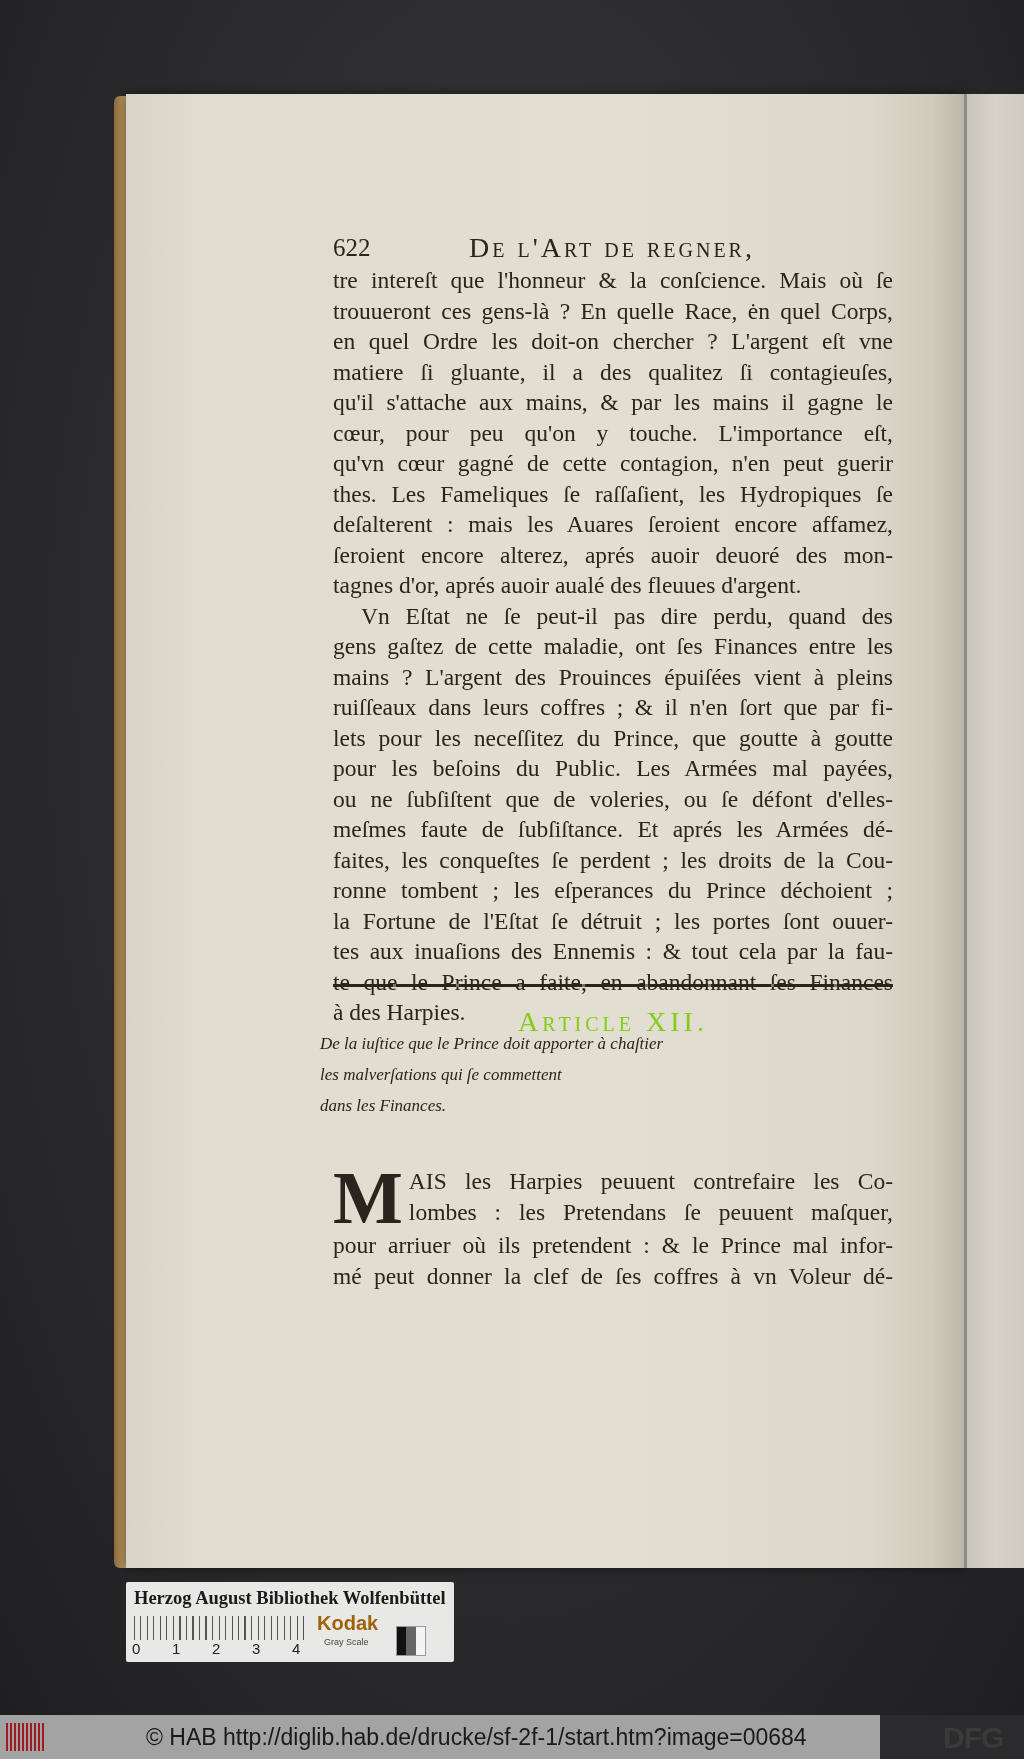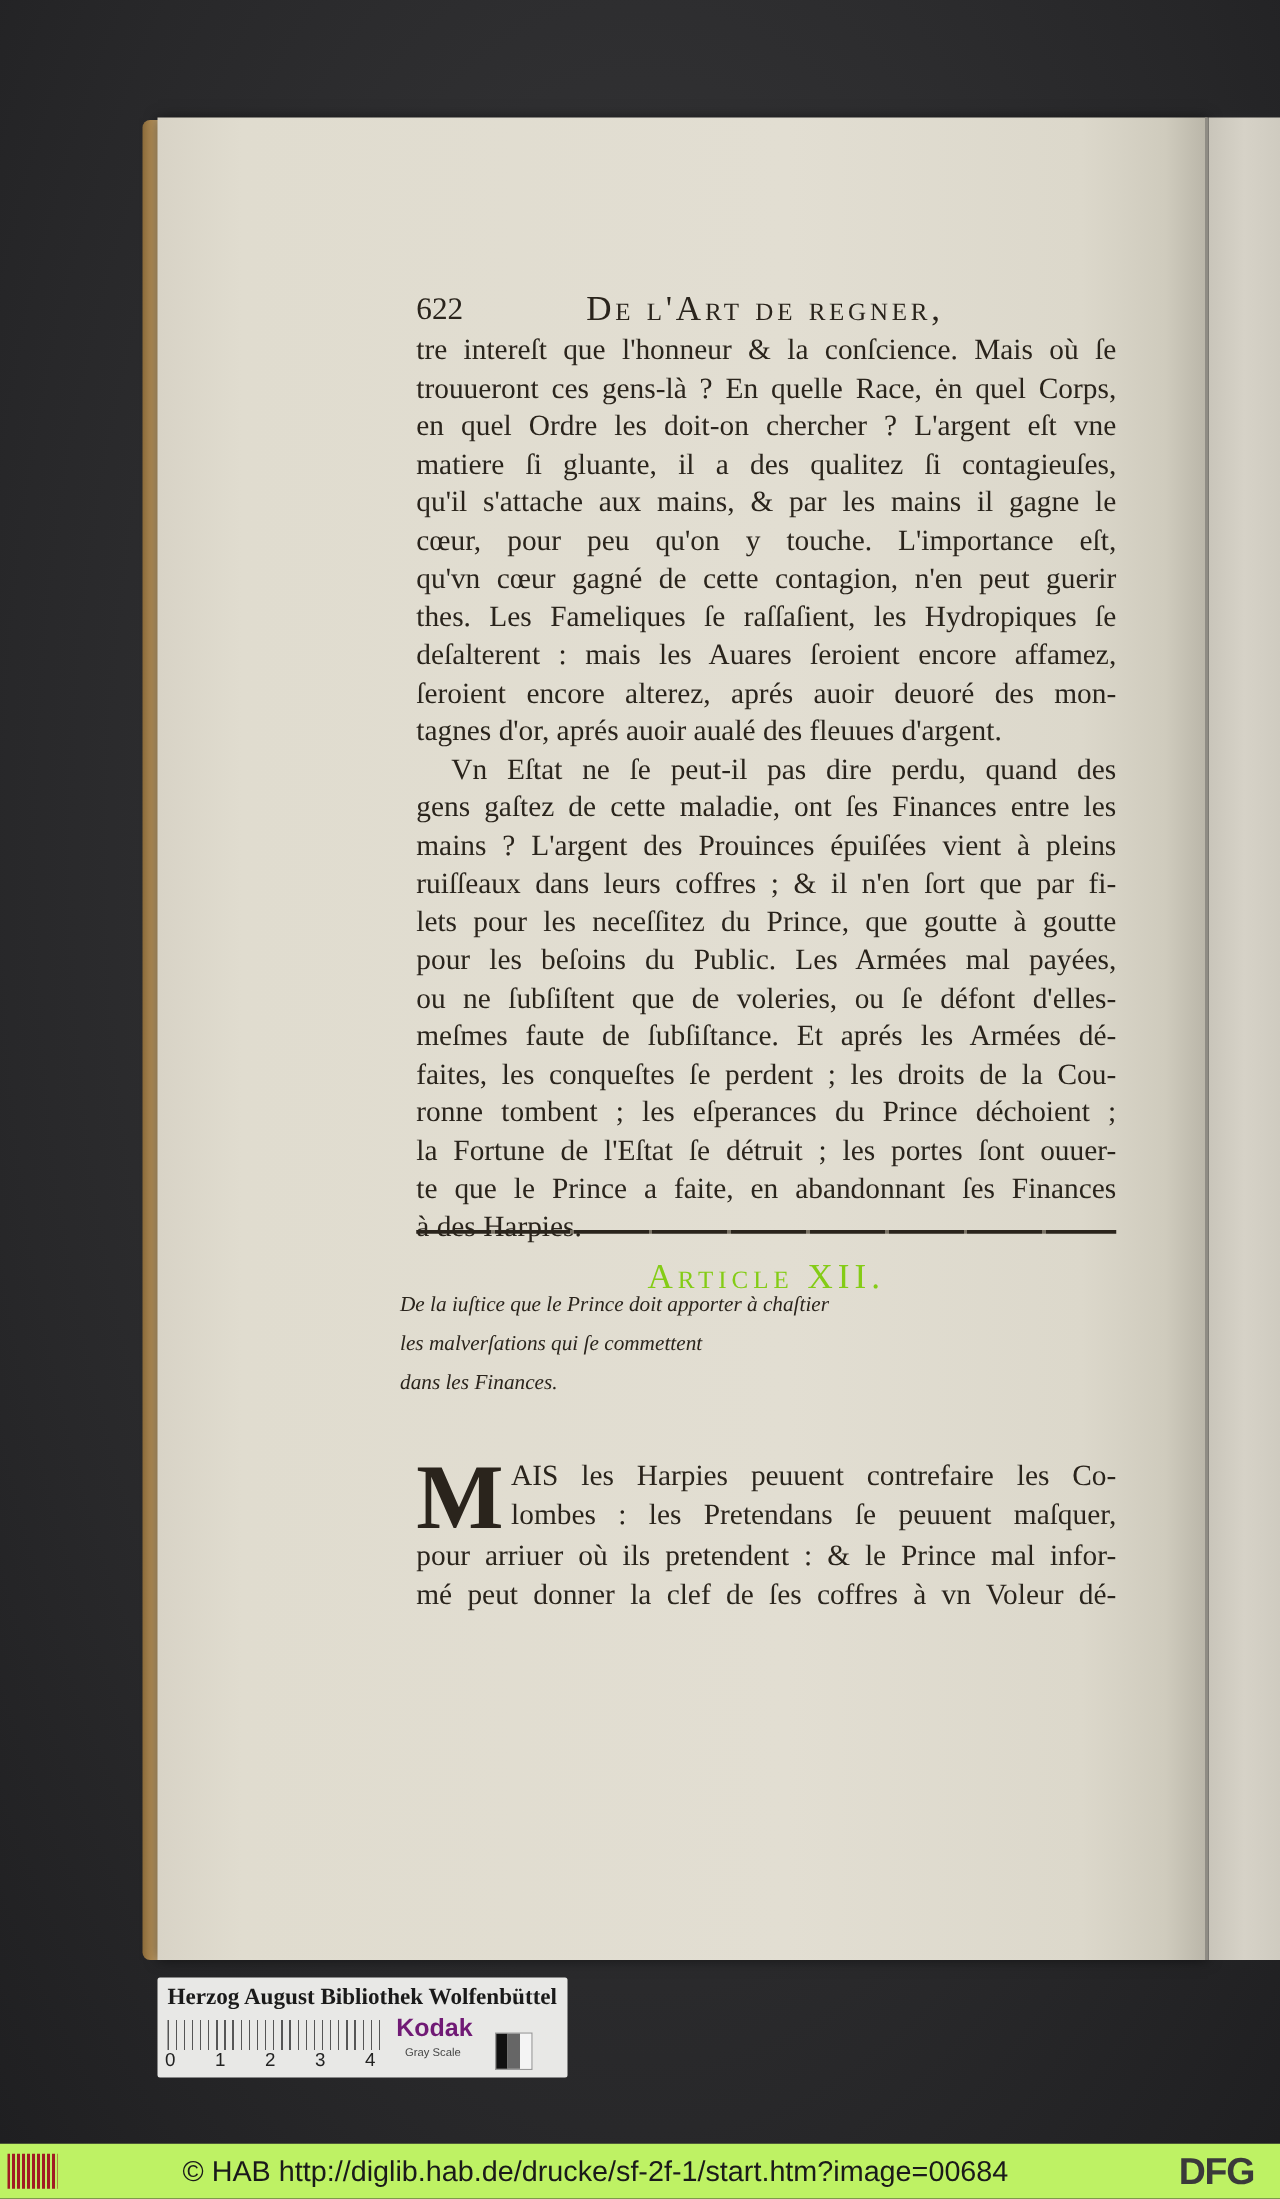--- a/index.html
+++ b/index.html
@@ -81,34 +81,34 @@
     background: repeating-linear-gradient(90deg, #555 0 1px, transparent 1px 6.5px);
     border-bottom:none;
   }
   .ruler-labels {
     position:absolute; left:6px; top:58px; width:200px; height:18px;
     font-family:"Liberation Sans", sans-serif; font-size:15px; color:#222;
   }
   .ruler-labels span { position:absolute; top:0; }
   .kodak {
     position:absolute; left:191px; top:30px; font-family:"Liberation Sans", sans-serif;
-    font-weight:bold; font-size:20px; color:#701a75;
+    font-weight:bold; font-size:20px; color:#a16207;
   }
   .grayscale-label {
     position:absolute; left:198px; top:55px; font-family:"Liberation Sans", sans-serif;
     font-size:9px; color:#444;
   }
   .swatches {
     position:absolute; left:270px; top:44px; width:28px; height:28px; display:flex;
     border:1px solid #999;
   }
   .swatches div { flex:1; }
   .footer {
-    position:absolute; left:0; top:1715px; width:1024px; height:44px;
-    background:#bef264;
+    position:absolute; left:0; top:1715px; width:880px; height:44px;
+    background:#a3a3a3;
   }
   .footer-logo-left {
     position:absolute; left:6px; top:8px; width:40px; height:28px;
     background: repeating-linear-gradient(90deg, #a01c24 0 2px, transparent 2px 4px);
   }
   .footer-text {
     position:absolute; left:146px; top:9px; font-family:"Liberation Sans", sans-serif;
     font-size:23px; color:#1a1a1a; white-space:nowrap;
   }
   .footer-logo-right {
@@ -148,20 +148,21 @@
     <div class="line">gens gaſtez de cette maladie, ont ſes Finances entre les</div>
     <div class="line">mains ? L'argent des Prouinces épuiſées vient à pleins</div>
     <div class="line">ruiſſeaux dans leurs coffres ; &amp; il n'en ſort que par fi-</div>
     <div class="line">lets pour les neceſſitez du Prince, que goutte à goutte</div>
     <div class="line">pour les beſoins du Public. Les Armées mal payées,</div>
     <div class="line">ou ne ſubſiſtent que de voleries, ou ſe défont d'elles-</div>
     <div class="line">meſmes faute de ſubſiſtance. Et aprés les Armées dé-</div>
     <div class="line">faites, les conqueſtes ſe perdent ; les droits de la Cou-</div>
     <div class="line">ronne tombent ; les eſperances du Prince déchoient ;</div>
     <div class="line">la Fortune de l'Eſtat ſe détruit ; les portes ſont ouuer-</div>
+    <div class="line">tes aux inuaſions des Ennemis : &amp; tout cela par la fau-</div>
     <div class="line">te que le Prince a faite, en abandonnant ſes Finances</div>
     <div class="line last">à des Harpies.</div>
   </div>
 </div>
 
 <div class="rule"></div>
 
 <div class="article-heading">Article XII.</div>
 
 <div class="article-subtitle">

